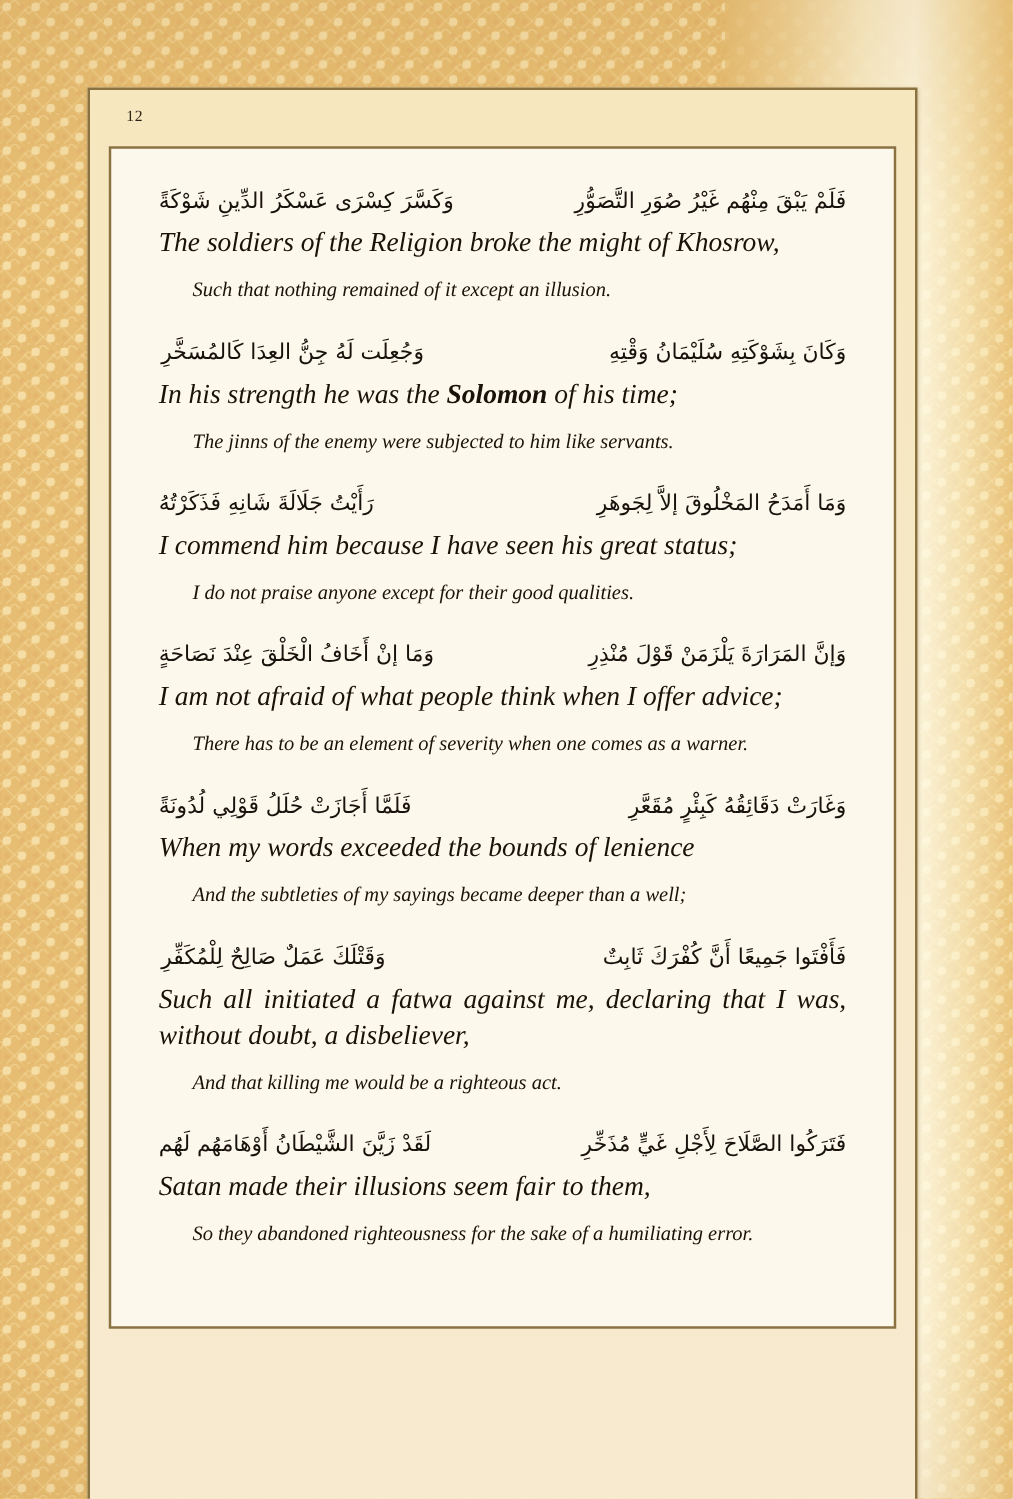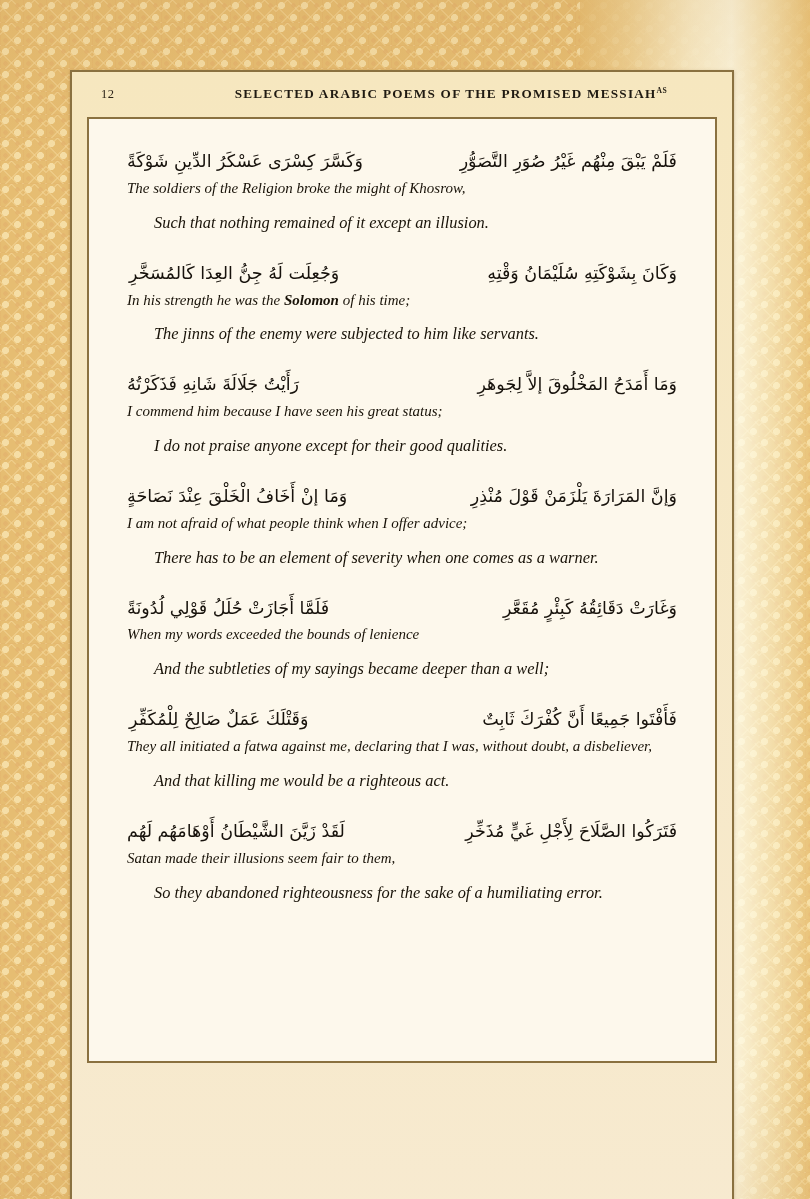--- a/index.html
+++ b/index.html
@@ -156,21 +156,21 @@
   .hemistich {
     white-space: nowrap;
   }
   .hemistich.second {
     padding-left: 2px;
   }
 
   .trans-1 {
     font-family: "Liberation Serif", serif;
     font-style: italic;
-    font-size: 15px;
+    font-size: 22px;
     line-height: 1.33;
     color: #181208;
     text-align: justify;
     margin-top: 3px;
   }
   .trans-2 {
     font-family: "Liberation Serif", serif;
     font-style: italic;
     font-size: 16.4px;
     line-height: 1.33;
@@ -199,21 +199,20 @@
   <div class="bg-pattern"></div>
   <div class="bg-sheen-top"></div>
   <div class="bg-sheen"></div>
   <div class="bg-vignette"></div>
 
   <div class="book-page">
     <div class="book-page-inner">
 
       <div class="running-header">
         <div class="folio">12</div>
-        <div class="header-title"><span>SELECTED ARABIC POEMS OF THE PROMISED MESSIAH</span><span class="sup">AS</span></div>
       </div>
 
       <div class="text-frame">
 
         <div class="couplet">
           <div class="arabic-line">
             <span class="hemistich second">فَلَمْ يَبْقَ مِنْهُم غَيْرُ صُوَرِ التَّصَوُّرِ</span>
             <span class="hemistich first">وَكَسَّرَ كِسْرَى عَسْكَرُ الدِّينِ شَوْكَةً</span>
           </div>
           <div class="trans-1">The soldiers of the Religion broke the might of Khosrow,</div>
@@ -254,21 +253,21 @@
           </div>
           <div class="trans-1">When my words exceeded the bounds of lenience</div>
           <div class="trans-2">And the subtleties of my sayings became deeper than a well;</div>
         </div>
 
         <div class="couplet">
           <div class="arabic-line">
             <span class="hemistich first">فَأَفْتَوا جَمِيعًا أَنَّ كُفْرَكَ ثَابِتٌ</span>
             <span class="hemistich second">وَقَتْلَكَ عَمَلٌ صَالِحٌ لِلْمُكَفِّرِ</span>
           </div>
-          <div class="trans-1 justified">They all initiated a fatwa against me, declaring that I was, without doubt, a disbeliever,</div>
+          <div class="trans-1 justified">Such all initiated a fatwa against me, declaring that I was, without doubt, a disbeliever,</div>
           <div class="trans-2">And that killing me would be a righteous act.</div>
         </div>
 
         <div class="couplet">
           <div class="arabic-line">
             <span class="hemistich second">فَتَرَكُوا الصَّلَاحَ لِأَجْلِ غَيٍّ مُذَخِّرِ</span>
             <span class="hemistich first">لَقَدْ زَيَّنَ الشَّيْطَانُ أَوْهَامَهُم لَهُم</span>
           </div>
           <div class="trans-1">Satan made their illusions seem fair to them,</div>
           <div class="trans-2 justified">So they abandoned righteousness for the sake of a humiliating error.</div>

